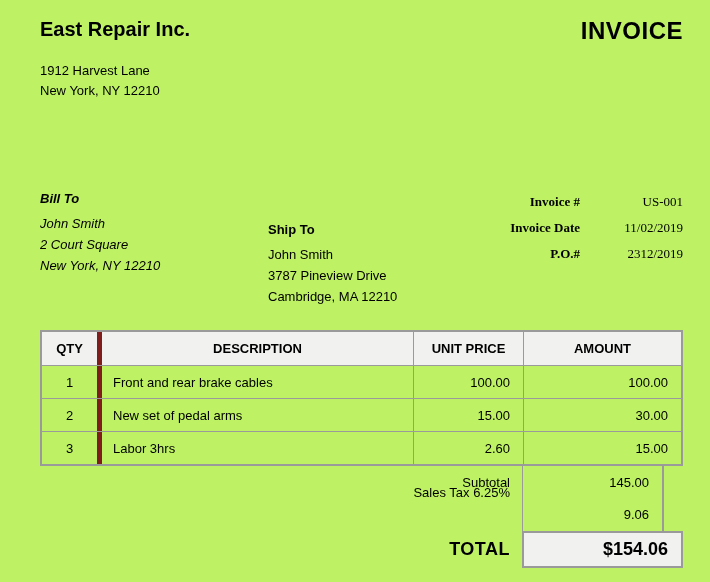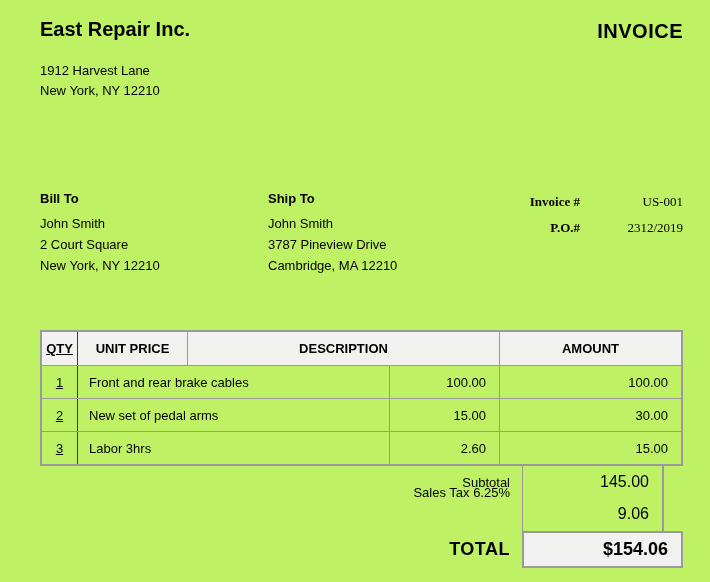--- a/index.html
+++ b/index.html
@@ -7,56 +7,56 @@
     width: 710px; height: 582px;
     background: #ffffff;
     font-family: "Liberation Sans", sans-serif;
     color: #000000;
     -webkit-font-smoothing: antialiased;
   }
   .page { position: relative; width: 710px; height: 582px; background: #bef264; overflow: hidden; }
 
   
   .company-name { position: absolute; left: 40px; top: 17px; font-size: 20px; font-weight: 700; line-height: 24px; }
-  .invoice-title { position: absolute; right: 27px; top: 19px; font-size: 20px; font-weight: 700; line-height: 24px; letter-spacing: 0.5px; }
+  .invoice-title { position: absolute; right: 27px; top: 19px; font-size: 24px; font-weight: 700; line-height: 24px; letter-spacing: 0.5px; }
   .company-address { position: absolute; left: 40px; top: 61px; font-size: 13px; line-height: 20px; }
 
   
   .party-block { position: absolute; top: 191px; }
-  .party-block.bill { left: 40px; }
-  .party-block.ship { left: 268px; }
+  .party-block.bill { left: 40px; font-style: italic; }
+  .party-block.ship { left: 268px; margin-top: 31px; }
   .party-label { font-size: 13px; font-weight: 700; line-height: 16px; margin-bottom: 6px; }
   .party-lines { font-size: 13px; line-height: 21px; }
 
   
   .meta { position: absolute; left: 430px; top: 189px; width: 253px; font-family: Liberation Serif, serif; }
   .meta-row { display: flex; height: 26px; align-items: center; }
   .meta-label { width: 150px; text-align: right; font-size: 13px; font-weight: 700; }
   .meta-value { flex: 1; text-align: right; font-size: 13px; }
 
   
   .items-table {
     position: absolute; left: 40px; top: 330px; width: 643px;
     border: 2px solid #9a9a9a; box-sizing: border-box;
     font-size: 13px;
   }
   .t-row { display: flex; height: 32px; border-top: 1px solid #9a9a9a; }
   .t-row.header { height: 33px; border-top: none; background: #f1f1ef; font-weight: 700; }
   .t-cell { display: flex; align-items: center; box-sizing: border-box; }
-  .c-qty    { width: 36px;  justify-content: center; border-right: 1px solid #7f1d1d; text-decoration: underline; }
+  .c-qty    { width: 60px;  justify-content: center; border-right: 5px solid #7f1d1d; }
   .c-desc   { width: 312px; justify-content: flex-start; padding-left: 11px; border-right: 1px solid #9a9a9a; }
   .c-unit   { width: 110px; justify-content: flex-end; padding-right: 13px; border-right: 1px solid #9a9a9a; }
   .c-amount { flex: 1;      justify-content: flex-end; padding-right: 13px; }
   .t-row.header .t-cell { justify-content: center; padding: 0; }
 
   
   .amounts-box {
     position: absolute; left: 522px; top: 466px; width: 142px; height: 65px;
     border-left: 1px solid #9a9a9a; border-right: 2px solid #9a9a9a;
-    box-sizing: border-box; font-size: 16px;
+    box-sizing: border-box; font-size: 13px;
   }
   .amount-line { height: 32px; display: flex; align-items: center; justify-content: flex-end; padding-right: 13px; }
   .total-box {
     position: absolute; left: 522px; top: 531px; width: 161px; height: 37px;
     border: 2px solid #9a9a9a; background: #f1f1ef; box-sizing: border-box;
     display: flex; align-items: center; justify-content: flex-end; padding-right: 13px;
     font-size: 18px; font-weight: 700;
   }
   .totals-label { position: absolute; right: 200px; display: flex; align-items: center; justify-content: flex-end; font-size: 13px; }
   .lbl-subtotal { top: 466px; height: 32px; }
@@ -92,30 +92,34 @@
       <div>Cambridge, MA 12210</div>
     </div>
   </div>
 
   <div class="meta">
     <div class="meta-row">
       <div class="meta-label">Invoice #</div>
       <div class="meta-value">US-001</div>
     </div>
     <div class="meta-row">
+      <div class="meta-label">Invoice Date</div>
+      <div class="meta-value">11/02/2019</div>
+    </div>
+    <div class="meta-row">
       <div class="meta-label">P.O.#</div>
       <div class="meta-value">2312/2019</div>
     </div>
   </div>
 
   <div class="items-table">
     <div class="t-row header">
       <div class="t-cell c-qty">QTY</div>
+      <div class="t-cell c-desc">DESCRIPTION</div>
       <div class="t-cell c-unit">UNIT PRICE</div>
-      <div class="t-cell c-desc">DESCRIPTION</div>
       <div class="t-cell c-amount">AMOUNT</div>
     </div>
     <div class="t-row">
       <div class="t-cell c-qty">1</div>
       <div class="t-cell c-desc">Front and rear brake cables</div>
       <div class="t-cell c-unit">100.00</div>
       <div class="t-cell c-amount">100.00</div>
     </div>
     <div class="t-row">
       <div class="t-cell c-qty">2</div>

